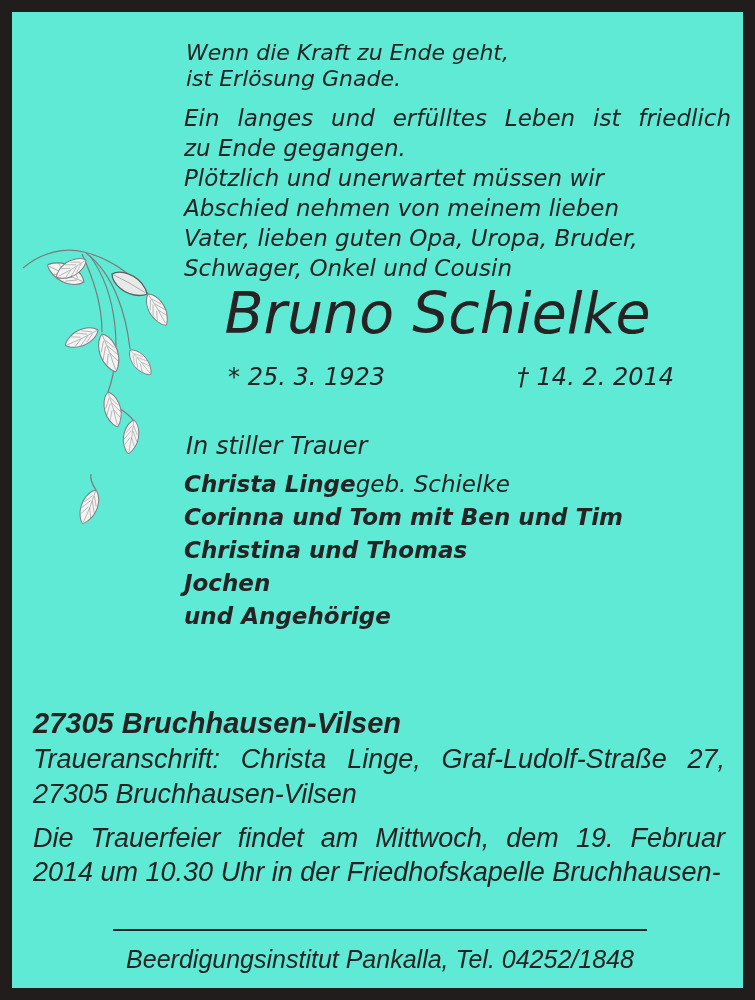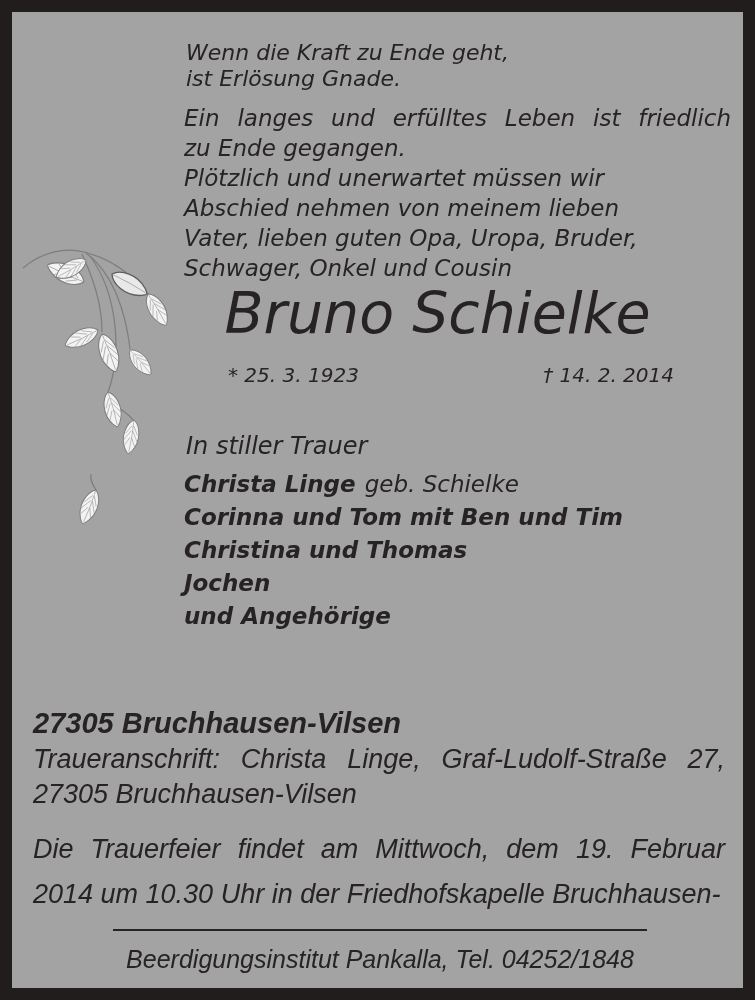--- a/index.html
+++ b/index.html
@@ -6,56 +6,56 @@
     --frame:#211d1c;
     --ink:#272324;
     --sketch:#7d7d7d;
   }
   *{margin:0;padding:0;box-sizing:border-box;}
   html,body{background:#ffffff;}
   body{width:755px;height:1000px;font-family:"DejaVu Sans",sans-serif;}
   .page{
     position:relative;
     width:755px;height:1000px;
-    background:#a3a3a3;
+    background:#5eead4;
     border:12px solid var(--frame);
     overflow:hidden;
     color:var(--ink);
   }
   .abs{position:absolute;}
   .it{font-style:italic;}
   .wide{font-family:"DejaVu Sans",sans-serif;}
   .cond{font-family:"Liberation Sans",sans-serif;}
 
   
   .verse{left:174px;top:28px;font-size:22px;line-height:26px;white-space:nowrap;}
 
   
   .intro{left:172px;top:91px;width:547px;font-size:23px;line-height:30px;}
   .intro .ln{white-space:nowrap;}
   .justify{white-space:normal !important;text-align:justify;text-align-last:justify;}
 
   
   .name{left:173px;top:270px;width:505px;text-align:center;font-size:57px;line-height:62px;white-space:nowrap;}
-  .dates{left:216px;top:351px;width:446px;display:flex;justify-content:space-between;font-size:20px;}
+  .dates{left:216px;top:351px;width:446px;display:flex;justify-content:space-between;font-size:24px;}
 
   
   .mourn-head{left:174px;top:420px;font-size:24px;white-space:nowrap;}
   .family{left:172px;top:456px;font-size:23px;line-height:33px;font-weight:bold;}
   .family .row{white-space:nowrap;}
-  .fam-suffix{font-weight:normal;margin-left:9px;}
+  .fam-suffix{font-weight:normal;}
 
   
   .address{left:21px;top:692px;width:692px;}
   .addr-city{font-size:29px;line-height:38px;font-weight:bold;white-space:nowrap;}
   .addr-ln{font-size:27px;line-height:35px;white-space:nowrap;}
 
   
   .service{left:21px;top:809px;width:692px;font-size:27px;line-height:34px;}
-  .service .ln{white-space:nowrap;margin-top:11px;}
+  .service .ln{white-space:nowrap;}
 
   
   .footer{
     left:101px;top:917px;width:534px;
     border-top:2px solid var(--ink);
     padding-top:14px;text-align:center;
     font-size:25px;white-space:nowrap;
   }
 
   

